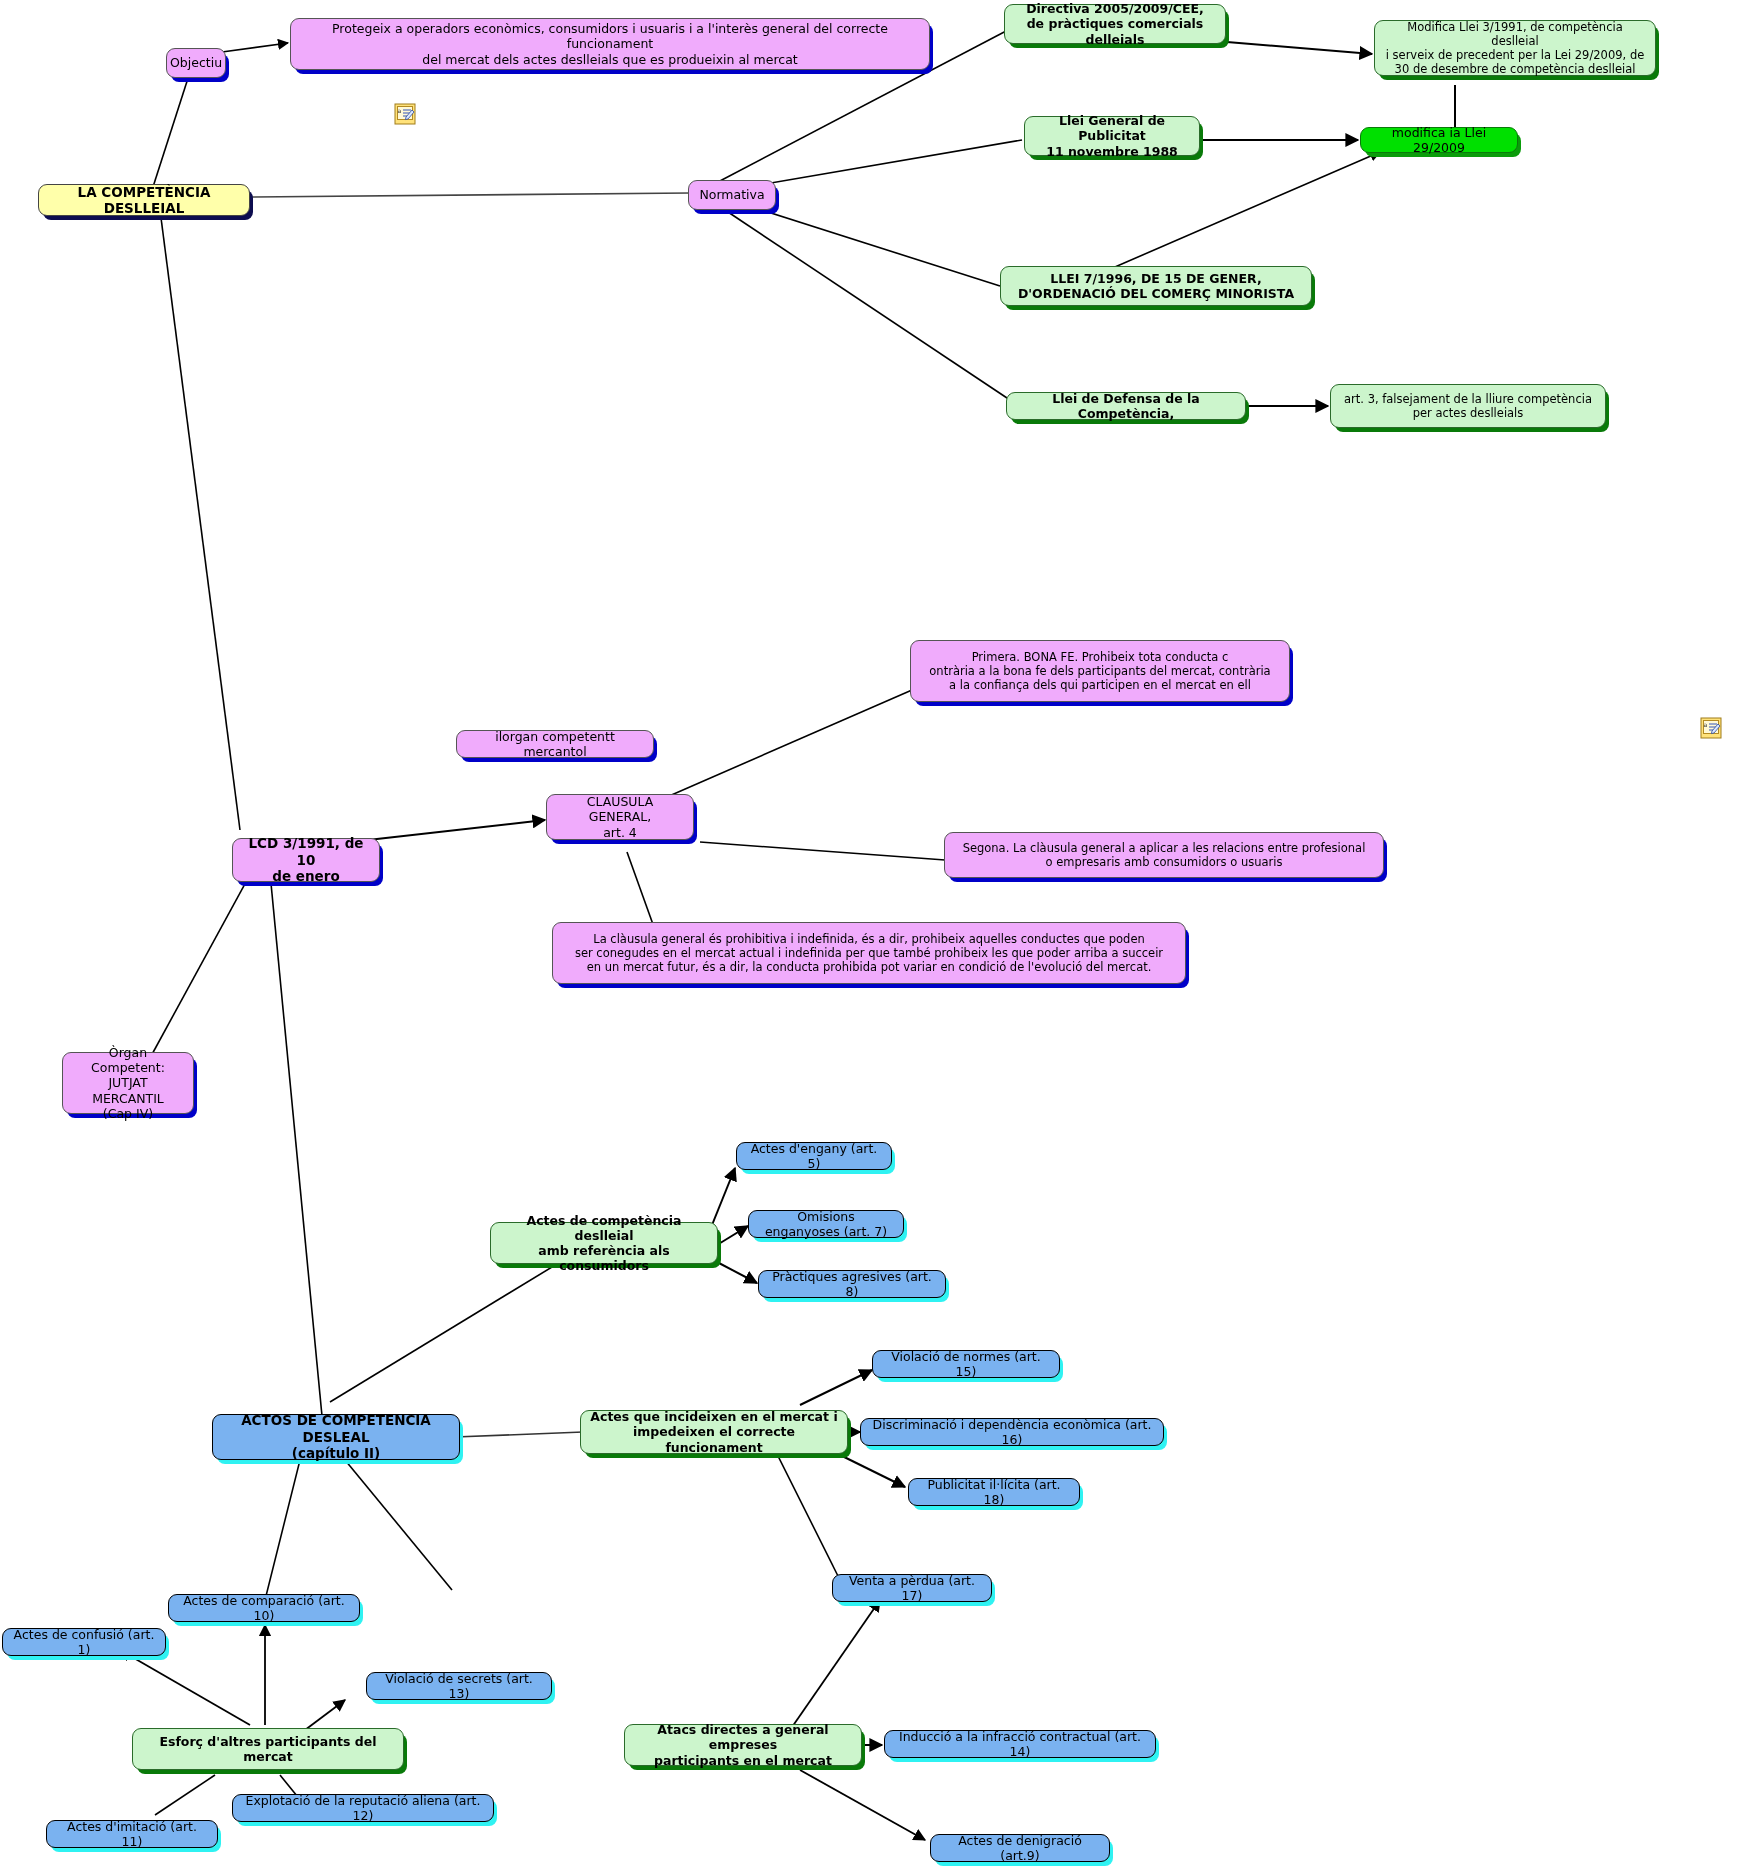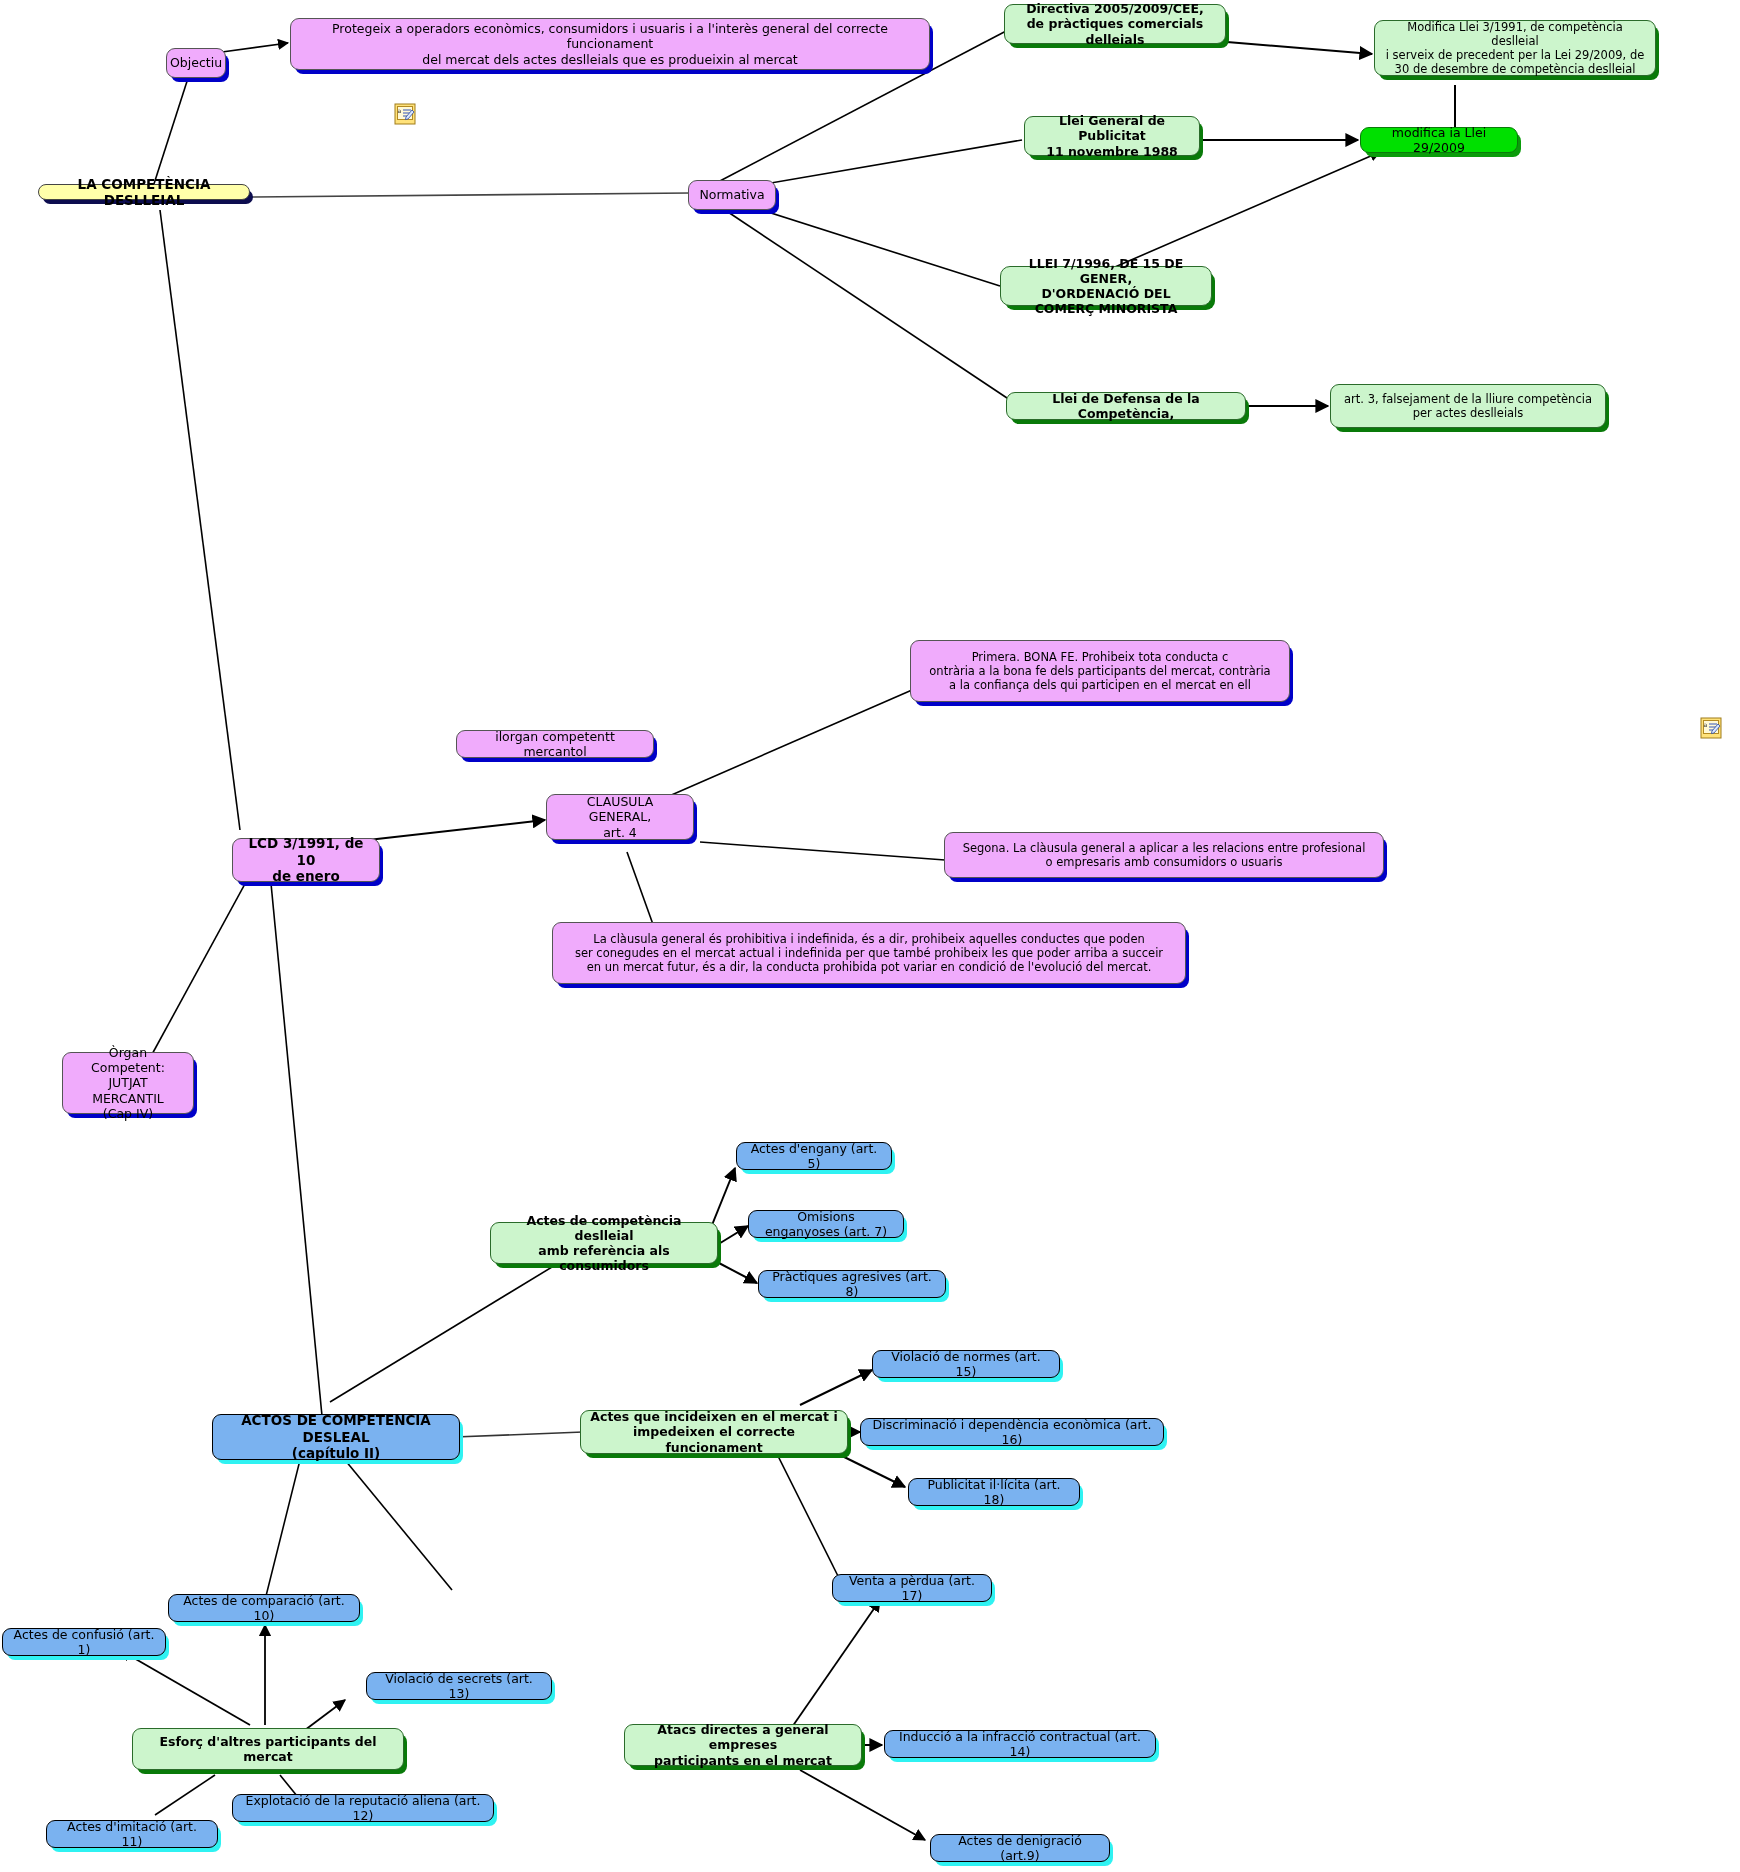--- a/index.html
+++ b/index.html
@@ -137,37 +137,37 @@
       <text x="3.6" y="9.5" font-size="6" fill="#222" font-family="'DejaVu Sans',sans-serif">a</text>
       <path d="M12 14 l6 -7 2 2 -6 7 -2.6 0.6z" fill="#d9e6ff" stroke="#2b4a9e" stroke-width="0.8"></path>
     </svg>
   </div>
 
   <div class="node v-grey fs12" style="left:166px;top:48px;width:60px;height:30px;">Objectiu</div>
 
   <div class="node v-grey fs12" style="left:290px;top:18px;width:640px;height:52px;">Protegeix a operadors econòmics, consumidors i usuaris i a l'interès general del correcte funcionament
 del mercat dels actes deslleials que es produeixin al mercat</div>
 
-  <div class="node v-yellow fs13" style="left:38px;top:184px;width:212px;height:16px;">LA COMPETÈNCIA DESLLEIAL</div>
+  <div class="node v-yellow fs13" style="left:38px;top:184px;width:212px;height:32px;">LA COMPETÈNCIA DESLLEIAL</div>
 
   <div class="node v-grey fs12" style="left:688px;top:180px;width:88px;height:30px;">Normativa</div>
 
   <div class="node v-green b fs12" style="left:1004px;top:4px;width:222px;height:40px;">Directiva 2005/2009/CEE,
 de pràctiques comercials delleials</div>
 
   <div class="node v-green fs11" style="left:1374px;top:20px;width:282px;height:56px;">Modifica Llei 3/1991, de competència deslleial
 i serveix de precedent per la Lei 29/2009, de
 30 de desembre de competència deslleial</div>
 
   <div class="node v-green b fs12" style="left:1024px;top:116px;width:176px;height:40px;">Llei General de Publicitat
 11 novembre 1988</div>
 
   <div class="node v-green-solid fs12" style="left:1360px;top:127px;width:158px;height:26px;">modifica ia Llei 29/2009</div>
 
-  <div class="node v-green b fs12" style="left:1000px;top:266px;width:212px;height:40px;border-radius:10px;">LLEI 7/1996, DE 15 DE GENER,
+  <div class="node v-green b fs12" style="left:1000px;top:266px;width:312px;height:40px;">LLEI 7/1996, DE 15 DE GENER,
 D'ORDENACIÓ DEL COMERÇ MINORISTA</div>
 
   <div class="node v-green b fs12" style="left:1006px;top:392px;width:240px;height:28px;">Llei de Defensa de la Competència,</div>
 
   <div class="node v-green fs11" style="left:1330px;top:384px;width:276px;height:44px;">art. 3, falsejament de la lliure competència
 per actes deslleials</div>
 
   <div class="node v-grey fs11" style="left:910px;top:640px;width:380px;height:62px;">Primera. BONA FE. Prohibeix tota conducta c
 ontrària a la bona fe dels participants del mercat, contrària
 a la confiança dels qui participen en el mercat en ell</div>

